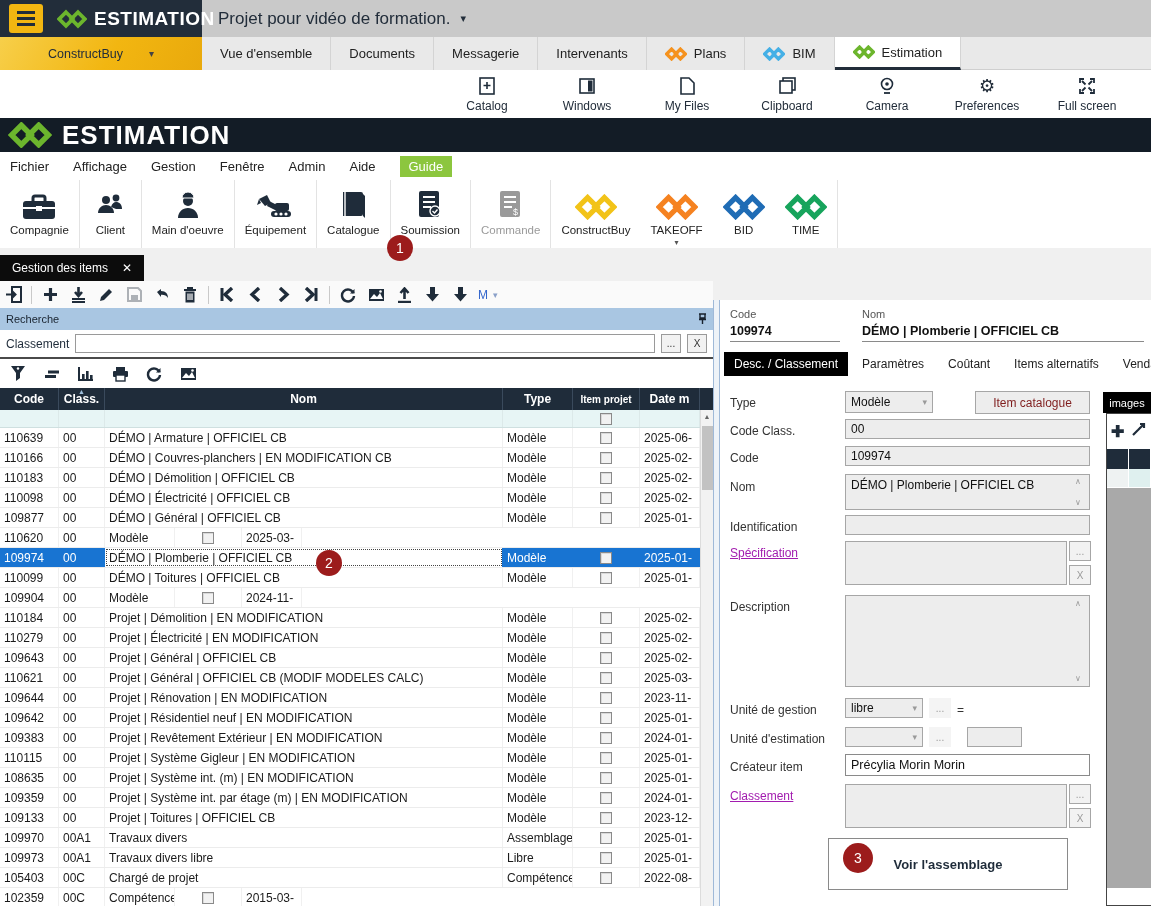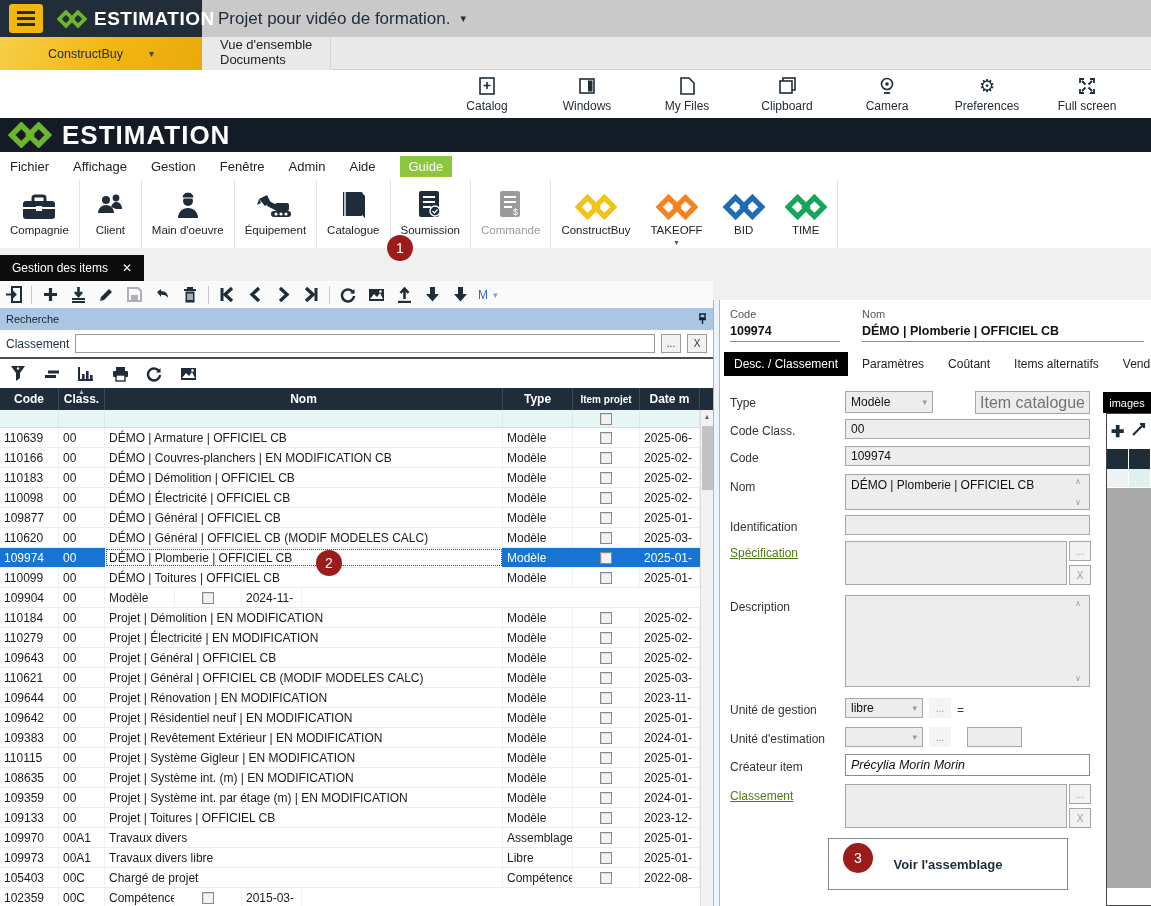--- a/index.html
+++ b/index.html
@@ -13,21 +13,21 @@
   .hamburger { position:absolute; left:9px; top:4px; width:34px; height:29px; background:#f2b611; border-radius:3px; display:flex; align-items:center; justify-content:center; flex-direction:column; gap:3px; cursor:pointer; }
   .hamburger i { display:block; width:18px; height:3px; background:#222d3a; }
   .logo-block { position:absolute; left:47px; top:0; width:155px; height:37px; background:#222d3a; display:flex; align-items:center; gap:7px; padding-left:10px; }
   .logo-block .logo-text { color:#fff; font-weight:800; font-size:19px; letter-spacing:.5px; }
   .project-title { position:absolute; left:218px; top:0; height:37px; display:flex; align-items:center; gap:10px; font-size:17px; color:#222d3a; }
   .project-title .caret { font-size:11px; }
 
   
   .navrow { position:absolute; left:0; top:37px; width:1151px; height:33px; background:#e9e9e9; border-bottom:1px solid #cfcfcf; }
   .cb-block { position:absolute; left:0; top:0; width:202px; height:33px; background:linear-gradient(120deg,#f7cf4a 0%,#f2b611 55%,#e9a90c 100%); display:flex; align-items:center; justify-content:center; gap:26px; font-size:12.5px; color:#222d3a; cursor:pointer; }
-  .tabs { position:absolute; left:202px; top:0; height:33px; display:flex;flex-direction:column; }
+  .tabs { position:absolute; left:202px; top:0; height:33px; display:flex; }
   .tab { height:33px; display:flex; align-items:center; gap:7px; padding:0 18px; font-size:13px; color:#222; border-right:1px solid #d4d4d4; cursor:pointer; background:#e9e9e9; }
   .tab.active { background:#fff; border-bottom:3px solid #222d3a; }
 
   
   .quickbar { position:absolute; left:0; top:70px; width:1151px; height:48px; background:#fff; display:flex; justify-content:flex-end; align-items:center; padding-right:14px; }
   .qitem { width:100px; display:flex; flex-direction:column; align-items:center; gap:3px; font-size:12px; color:#222d3a; cursor:pointer; }
   .qitem .glyph { height:20px; display:flex; align-items:center; justify-content:center; font-size:18px; line-height:20px; }
 
   
   .banner { position:absolute; left:0; top:118px; width:1151px; height:34px; background:#131c26; display:flex; align-items:center; gap:10px; padding-left:8px; }
@@ -94,28 +94,28 @@
   .divider { position:absolute; left:713px; top:300px; width:7px; height:606px; background:#eef3f8; border-left:1px solid #9fb9d8; border-right:1px solid #9fb9d8; }
 
   
   .rpanel { position:absolute; left:720px; top:300px; width:431px; height:606px; background:#fff; }
   .hdr-field { position:absolute; font-size:11px; color:#555; }
   .hdr-val { position:absolute; font-size:12.5px; font-weight:bold; color:#111; border-bottom:1px solid #8a8a8a; padding-bottom:3px; }
   .rtabs { position:absolute; left:4px; top:52px; display:flex; gap:4px; font-size:12px; white-space:nowrap; }
   .rtab { padding:5px 10px; color:#222; cursor:pointer; }
   .rtab.active { background:#000; color:#fff; }
   .flabel { position:absolute; left:10px; font-size:12px; color:#333; }
-  .flink { position:absolute; left:10px; font-size:12px; color:#4d7c0f; text-decoration:underline; cursor:pointer; }
+  .flink { position:absolute; left:10px; font-size:12px; color:#a21caf; text-decoration:underline; cursor:pointer; }
   .ro-input { position:absolute; background:#ededed; border:1px solid #a6a6a6; font-size:12px; color:#111; padding:0 5px; display:flex; align-items:center; }
   .wh-input { position:absolute; background:#fff; border:1px solid #8a8a8a; font-size:12.5px; color:#111; padding:0 5px; display:flex; align-items:center; }
   .dd { position:absolute; background:#ededed; border:1px solid #a6a6a6; font-size:12px; color:#111; padding:0 5px; display:flex; align-items:center; justify-content:space-between; cursor:default; }
   .dd .caret { color:#9a9a9a; font-size:9px; }
   .spin { position:absolute; display:flex; flex-direction:column; justify-content:space-between; color:#9a9a9a; font-size:8px; align-items:center; }
   .sq-btn { position:absolute; width:22px; height:20px; border:1px solid #a6a6a6; background:#f2f2f2; color:#9a9a9a; font-size:10px; display:flex; align-items:center; justify-content:center; cursor:pointer; }
-  .catalog-btn { position:absolute; left:255px; top:38px; width:115px; height:23px; background:#ededed; border:1px solid #a6a6a6; font-size:16px; color:#737373; display:flex; align-items:center; justify-content:center; cursor:pointer; }
+  .catalog-btn { position:absolute; left:255px; top:38px; width:115px; height:23px; background:#ededed; border:1px solid #a6a6a6; font-size:12px; color:#7f1d1d; display:flex; align-items:center; justify-content:center; cursor:pointer; }
   .assemble-btn { position:absolute; left:108px; top:538px; width:240px; height:52px; background:#fff; border:1px solid #8a8a8a; display:flex; align-items:center; justify-content:center; font-size:13px; font-weight:bold; color:#1f2c3a; cursor:pointer; }
   .eq { position:absolute; font-size:12px; color:#333; }
 
   
   .images-tab { position:absolute; left:1103px; top:392px; width:48px; height:21px; background:#000; color:#fff; font-size:11px; display:flex; align-items:center; justify-content:center; cursor:pointer; }
   .images-panel { position:absolute; left:1106px; top:413px; width:45px; height:493px; background:#fff; border:1px solid #444; border-right:none; }
   .images-icons { display:flex; gap:8px; padding:8px 4px; font-size:16px; font-weight:bold; color:#1f2c3a; }
   .img-grid-hdr { display:flex; height:20px; }
   .img-grid-hdr div { width:21px; background:#1f2c3a; margin-right:1px; }
   .img-grid-row { display:flex; height:18px; }
@@ -630,21 +630,20 @@
         <div class="c w-type">Modèle</div>
         <div class="c w-proj">
           <span class="cb"></span>
         </div>
         <div class="c w-date">2025-01-</div>
       </div>
 
       <div class="trow">
         <div class="c w-code">110620</div>
         <div class="c w-cls">00</div>
-        <div class="c w-nom">DÉMO | Général | OFFICIEL CB (MODIF MODELES CALC)</div>
         <div class="c w-type">Modèle</div>
         <div class="c w-proj">
           <span class="cb"></span>
         </div>
         <div class="c w-date">2025-03-</div>
       </div>
 
       <div class="trow selected">
         <div class="c w-code">109974</div>
         <div class="c w-cls">00</div>
@@ -909,21 +908,21 @@
 
   <span class="flabel" style="top:432px;">Unité d'estimation</span>
   <div class="dd" style="left:125px; top:427px; width:78px; height:20px;">
     <span></span>
       <span class="caret">▾</span>
   </div>
   <span class="sq-btn" style="left:209px; top:427px; border:none; background:#f4f4f4;">...</span>
   <div class="ro-input" style="left:247px; top:427px; width:55px; height:20px;"></div>
 
   <span class="flabel" style="top:460px;">Créateur item</span>
-  <div class="wh-input" style="left:125px; top:454px; width:245px; height:22px;font-style:italic;">Précylia Morin Morin</div>
+  <div class="wh-input" style="left:125px; top:454px; width:245px; height:22px;">Précylia Morin Morin</div>
 
   <span class="flink" style="top:489px;">Classement</span>
   <div class="ro-input" style="left:125px; top:484px; width:222px; height:44px;"></div>
   <span class="sq-btn" style="left:349px; top:484px;">...</span>
   <span class="sq-btn" style="left:349px; top:508px;">X</span>
 
   <div class="assemble-btn">Voir l'assemblage</div>
 </div>
 
 <div class="images-tab">images</div>

